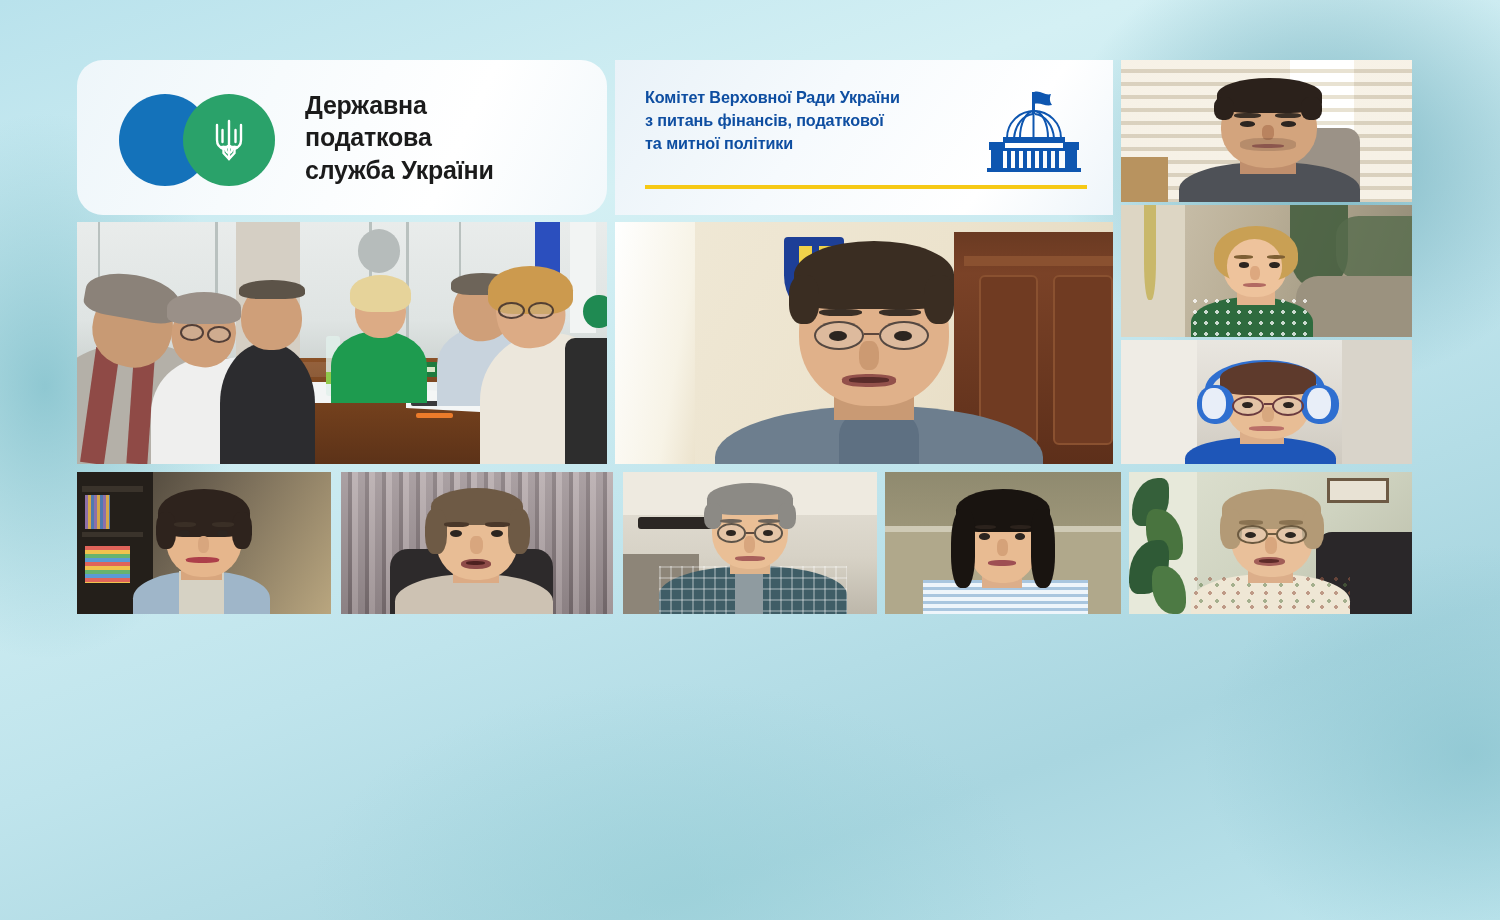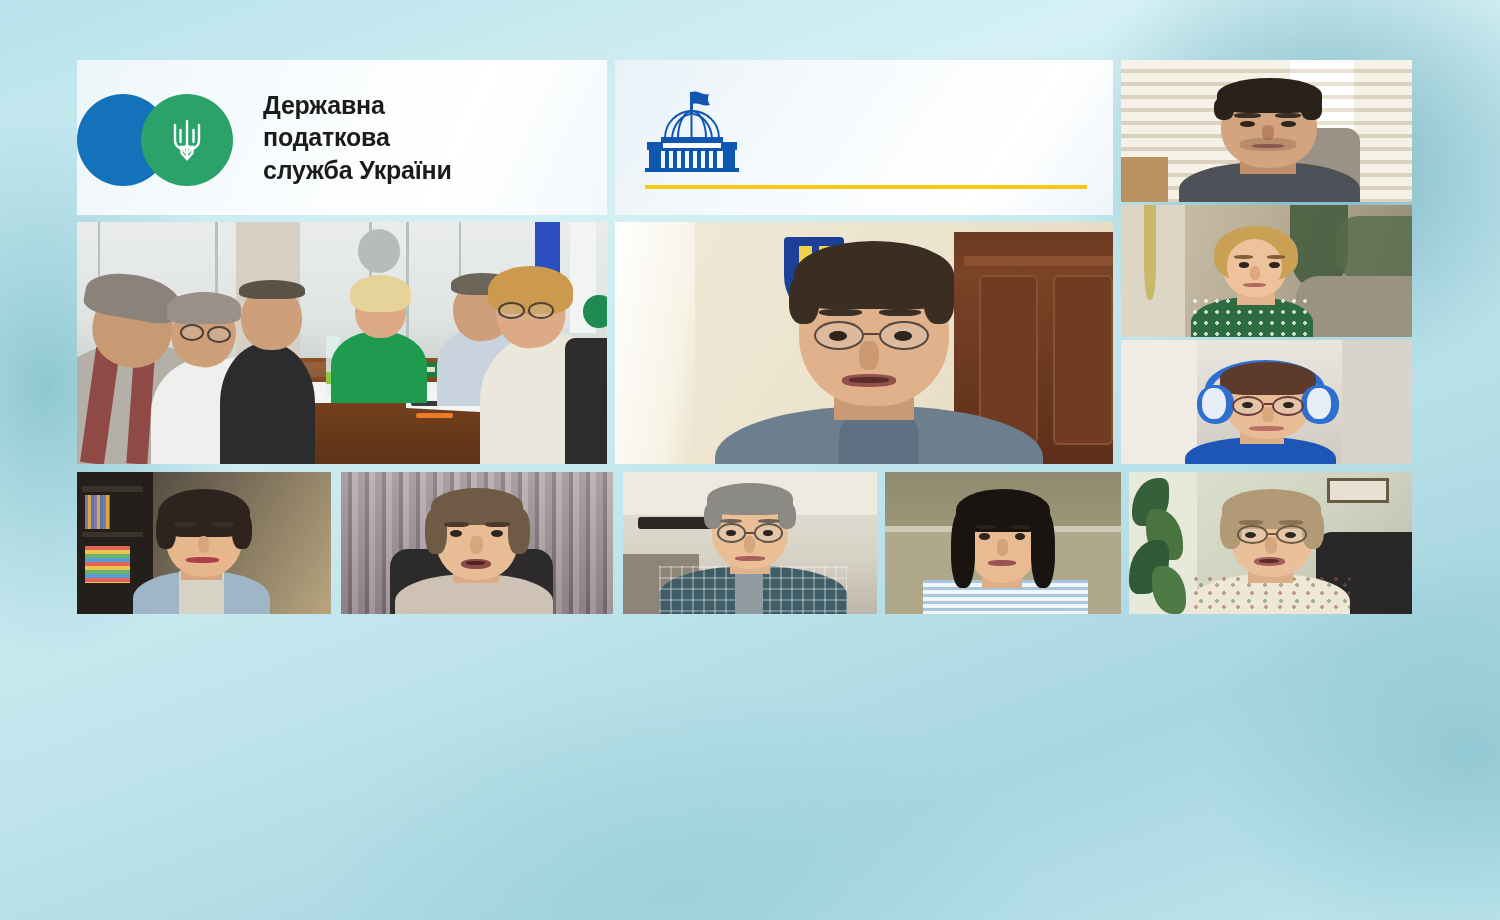--- a/index.html
+++ b/index.html
@@ -30,20 +30,22 @@
     position: absolute;
     overflow: hidden;
     background: #7f8f95;
   }
 
   
   .logo-panel-1 {
     background: linear-gradient(115deg, #eef6fa 0%, #f7fbfd 35%, #ffffff 70%, #f2f8fb 100%);
     display: flex;
     align-items: center;
+    padding-left: 42px;
+    border-radius: 26px;
   }
   .dps-marks { position: relative; width: 164px; height: 96px; flex: 0 0 auto; }
   .dps-circle-blue {
     position: absolute; left: 0; top: 4px;
     width: 92px; height: 92px; border-radius: 50%;
     background: #1472ba;
   }
   .dps-circle-green {
     position: absolute; left: 64px; top: 4px;
     width: 92px; height: 92px; border-radius: 50%;
@@ -163,20 +165,23 @@
         </svg>
       </div>
     </div>
     <div class="dps-text">Державна
 податкова
 служба України</div>
   </div>
 
   <div class="tile logo-panel-2" style="left:615px; top:60px; width:498px; height:155px;">
     <div class="cm-row">
+      <div class="cm-text">Комітет Верховної Ради України
+з питань фінансів, податкової
+та митної політики</div>
       <div class="cm-emblem">
         <svg width="94" height="84" viewBox="0 0 94 84">
           <g fill="#0e56b0">
 
             <path d="M47 2 c7 -2 11 4 17 2 c-2 5 -1 8 1 11 c-7 2 -11 -3 -18 -1 z"></path>
             <rect x="45" y="2" width="3" height="22"></rect>
 
             <g fill="none" stroke="#0e56b0" stroke-width="2">
               <path d="M20 48 A27 27 0 0 1 74 48"></path>
               <path d="M33 48 A14 27 0 0 1 61 48"></path>

